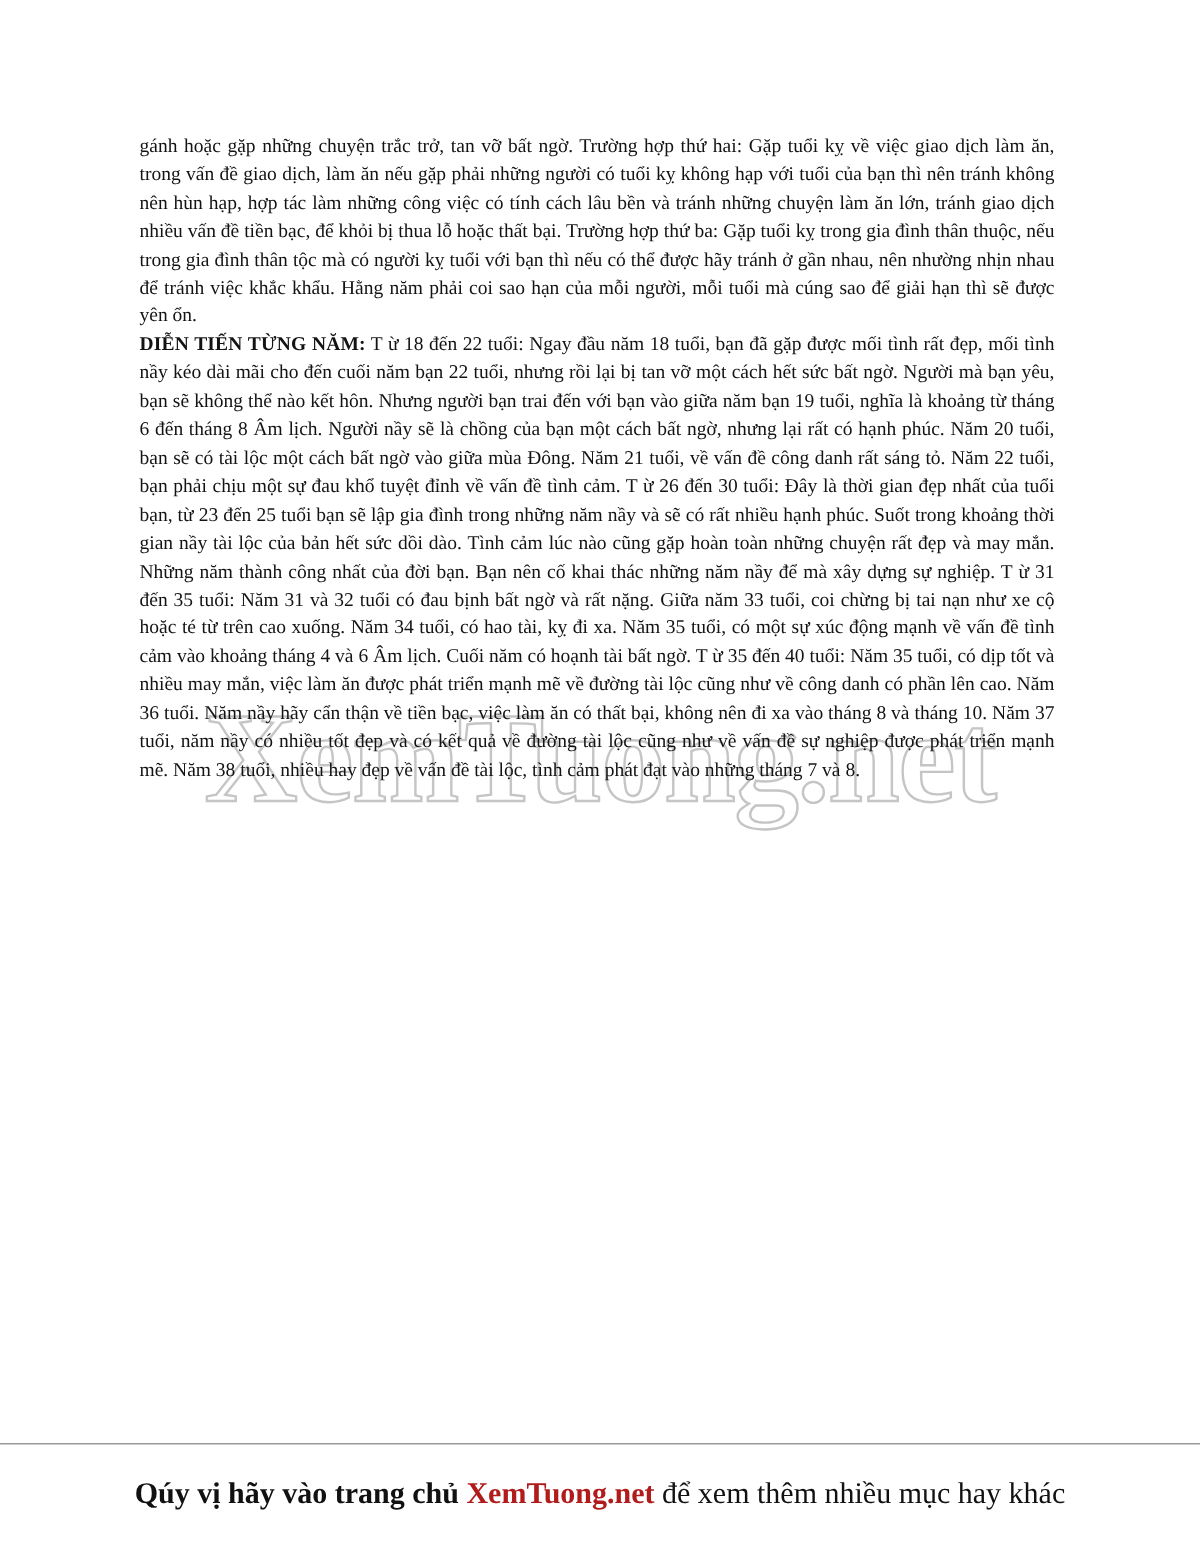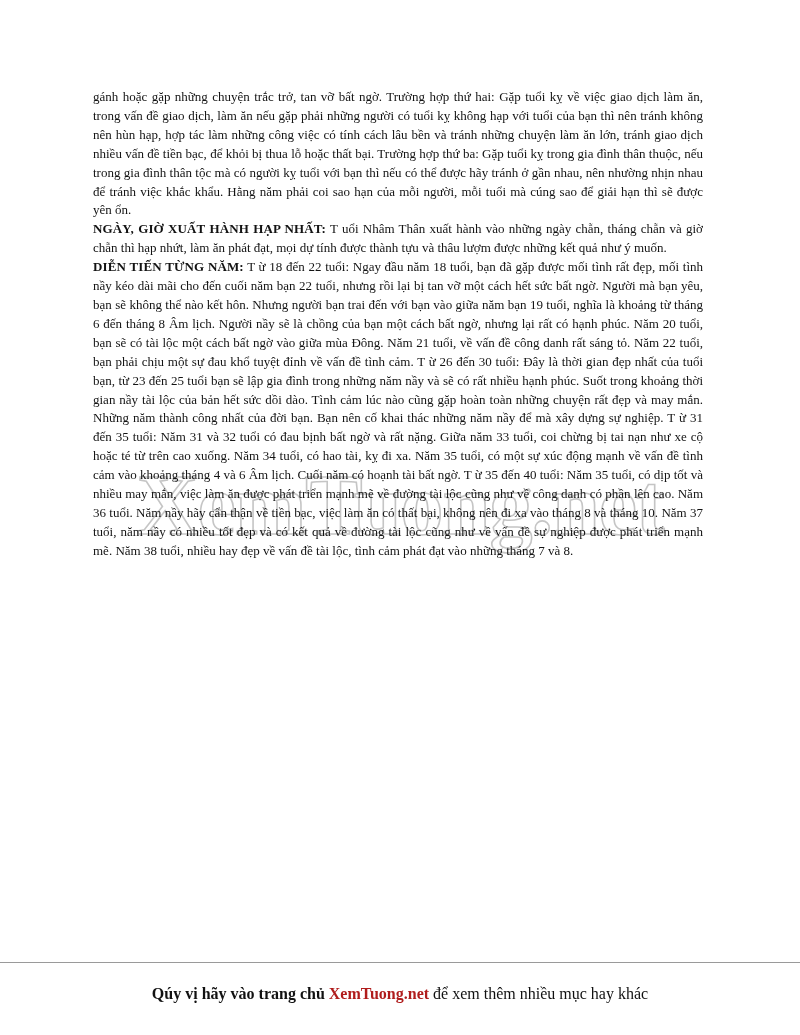--- a/index.html
+++ b/index.html
@@ -68,21 +68,21 @@
     height: 1px;
     background: #9a9a9a;
     z-index: 2;
   }
   .footer {
     position: absolute;
     left: 0;
     top: 985px;
     width: 800px;
     text-align: center;
-    font-size: 16px;
+    font-size: 20px;
     color: #111;
     z-index: 3;
   }
   .footer .fbold {
     font-weight: bold;
   }
   .footer .brand {
     font-weight: bold;
     color: #b01c1c;
   }
@@ -92,21 +92,20 @@
 </style>
 </head>
 <body>
 
 <div class="page">
 
   <div class="watermark">XemTuong.net</div>
 
   <div class="content">
     <p><span>gánh hoặc gặp những chuyện trắc trở, tan vỡ bất ngờ. Trường hợp thứ hai: Gặp tuổi kỵ về việc giao dịch làm ăn, trong vấn đề giao dịch, làm ăn nếu gặp phải những người có tuổi kỵ không hạp với tuổi của bạn thì nên tránh không nên hùn hạp, hợp tác làm những công việc có tính cách lâu bền và tránh những chuyện làm ăn lớn, tránh giao dịch nhiều vấn đề tiền bạc, để khỏi bị thua lỗ hoặc thất bại. Trường hợp thứ ba: Gặp tuổi kỵ trong gia đình thân thuộc, nếu trong gia đình thân tộc mà có người kỵ tuổi với bạn thì nếu có thể được hãy tránh ở gần nhau, nên nhường nhịn nhau để tránh việc khắc khẩu. Hằng năm phải coi sao hạn của mỗi người, mỗi tuổi mà cúng sao để giải hạn thì sẽ được yên ổn.</span></p>
-    <p><span class="lead">NGÀY, GIỜ XUẤT HÀNH HẠP NHẤT:</span><span> T uổi Nhâm Thân xuất hành vào những ngày chẵn, tháng chẵn và giờ chẵn thì hạp nhứt, làm ăn phát đạt, mọi dự tính được thành tựu và thâu lượm được những kết quả như ý muốn.</span></p>
     <p><span class="lead">DIỄN TIẾN TỪNG NĂM:</span><span> T ừ 18 đến 22 tuổi: Ngay đầu năm 18 tuổi, bạn đã gặp được mối tình rất đẹp, mối tình nầy kéo dài mãi cho đến cuối năm bạn 22 tuổi, nhưng rồi lại bị tan vỡ một cách hết sức bất ngờ. Người mà bạn yêu, bạn sẽ không thể nào kết hôn. Nhưng người bạn trai đến với bạn vào giữa năm bạn 19 tuổi, nghĩa là khoảng từ tháng 6 đến tháng 8 Âm lịch. Người nầy sẽ là chồng của bạn một cách bất ngờ, nhưng lại rất có hạnh phúc. Năm 20 tuổi, bạn sẽ có tài lộc một cách bất ngờ vào giữa mùa Đông. Năm 21 tuổi, về vấn đề công danh rất sáng tỏ. Năm 22 tuổi, bạn phải chịu một sự đau khổ tuyệt đỉnh về vấn đề tình cảm. T ừ 26 đến 30 tuổi: Đây là thời gian đẹp nhất của tuổi bạn, từ 23 đến 25 tuổi bạn sẽ lập gia đình trong những năm nầy và sẽ có rất nhiều hạnh phúc. Suốt trong khoảng thời gian nầy tài lộc của bản hết sức dồi dào. Tình cảm lúc nào cũng gặp hoàn toàn những chuyện rất đẹp và may mắn. Những năm thành công nhất của đời bạn. Bạn nên cố khai thác những năm nầy để mà xây dựng sự nghiệp. T ừ 31 đến 35 tuổi: Năm 31 và 32 tuổi có đau bịnh bất ngờ và rất nặng. Giữa năm 33 tuổi, coi chừng bị tai nạn như xe cộ hoặc té từ trên cao xuống. Năm 34 tuổi, có hao tài, kỵ đi xa. Năm 35 tuổi, có một sự xúc động mạnh về vấn đề tình cảm vào khoảng tháng 4 và 6 Âm lịch. Cuối năm có hoạnh tài bất ngờ. T ừ 35 đến 40 tuổi: Năm 35 tuổi, có dịp tốt và nhiều may mắn, việc làm ăn được phát triển mạnh mẽ về đường tài lộc cũng như về công danh có phần lên cao. Năm 36 tuổi. Năm nầy hãy cẩn thận về tiền bạc, việc làm ăn có thất bại, không nên đi xa vào tháng 8 và tháng 10. Năm 37 tuổi, năm nầy có nhiều tốt đẹp và có kết quả về đường tài lộc cũng như về vấn đề sự nghiệp được phát triển mạnh mẽ. Năm 38 tuổi, nhiều hay đẹp về vấn đề tài lộc, tình cảm phát đạt vào những tháng 7 và 8.</span></p>
   </div>
 
   <div class="footer-rule"></div>
 
   <div class="footer">
     <span class="fbold">Qúy vị hãy vào trang chủ </span><span class="brand">XemTuong.net</span><span class="fnorm"> để xem thêm nhiều mục hay khác</span>
   </div>
 
 </div>

